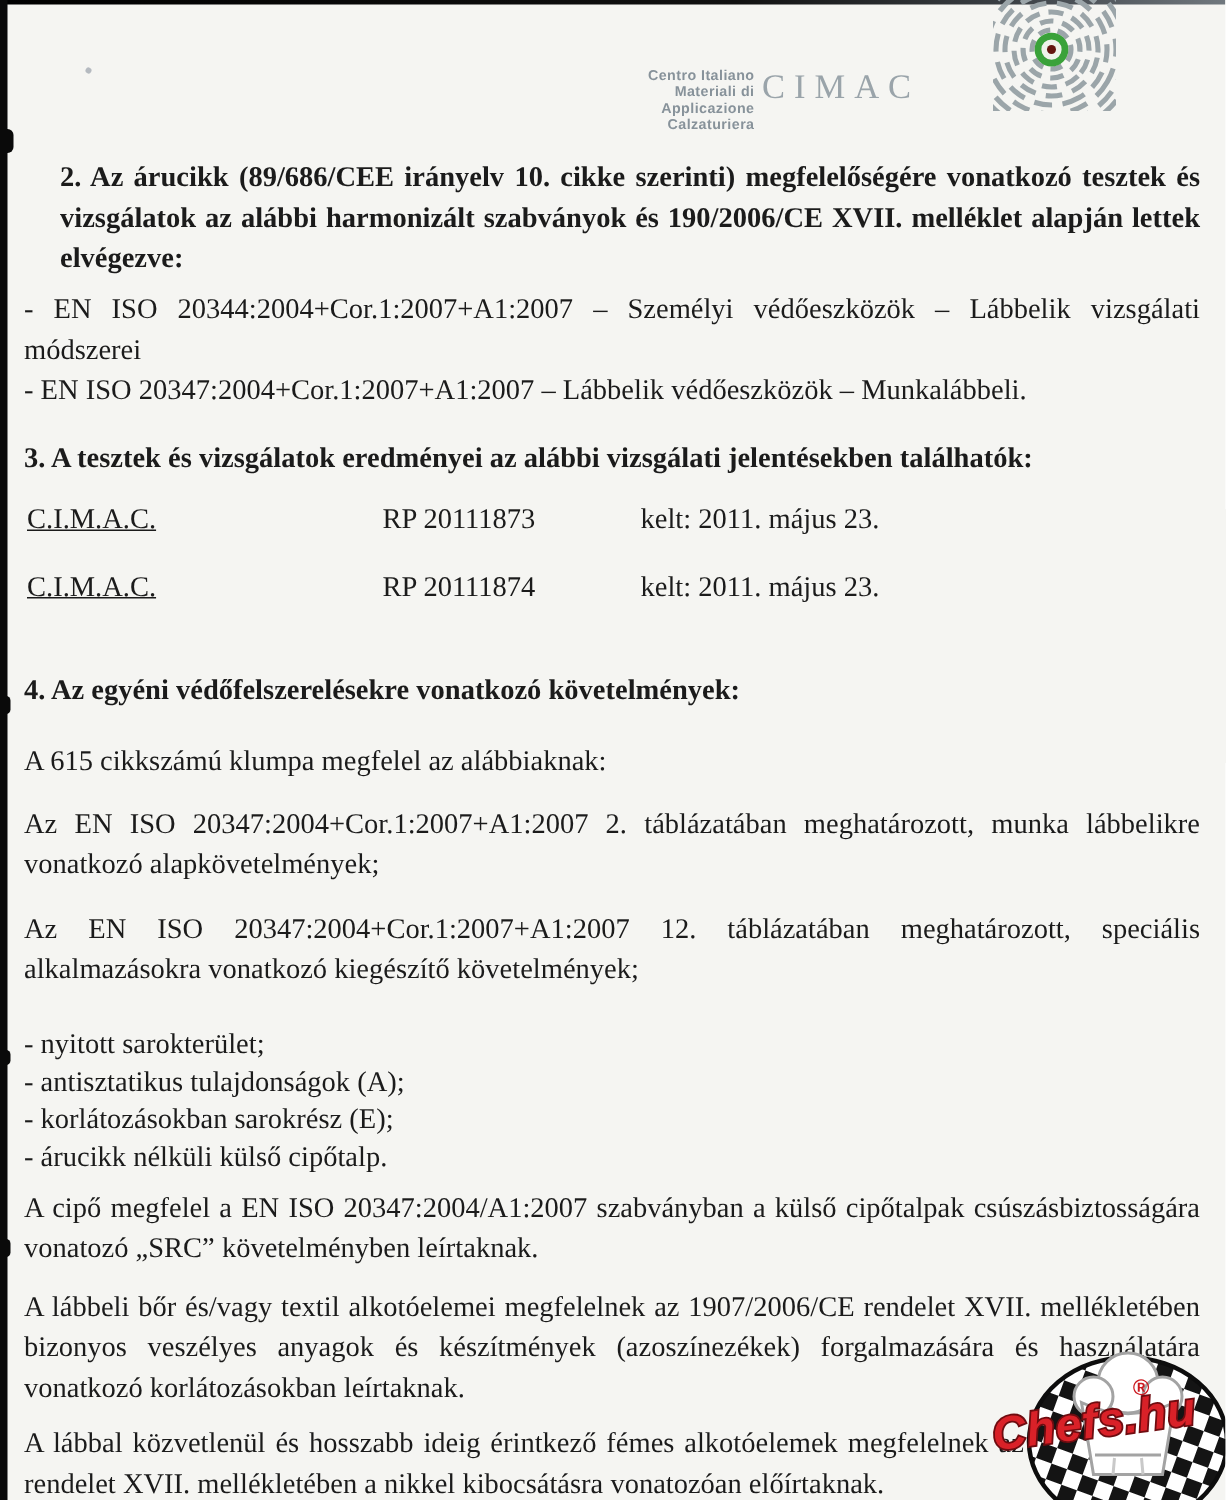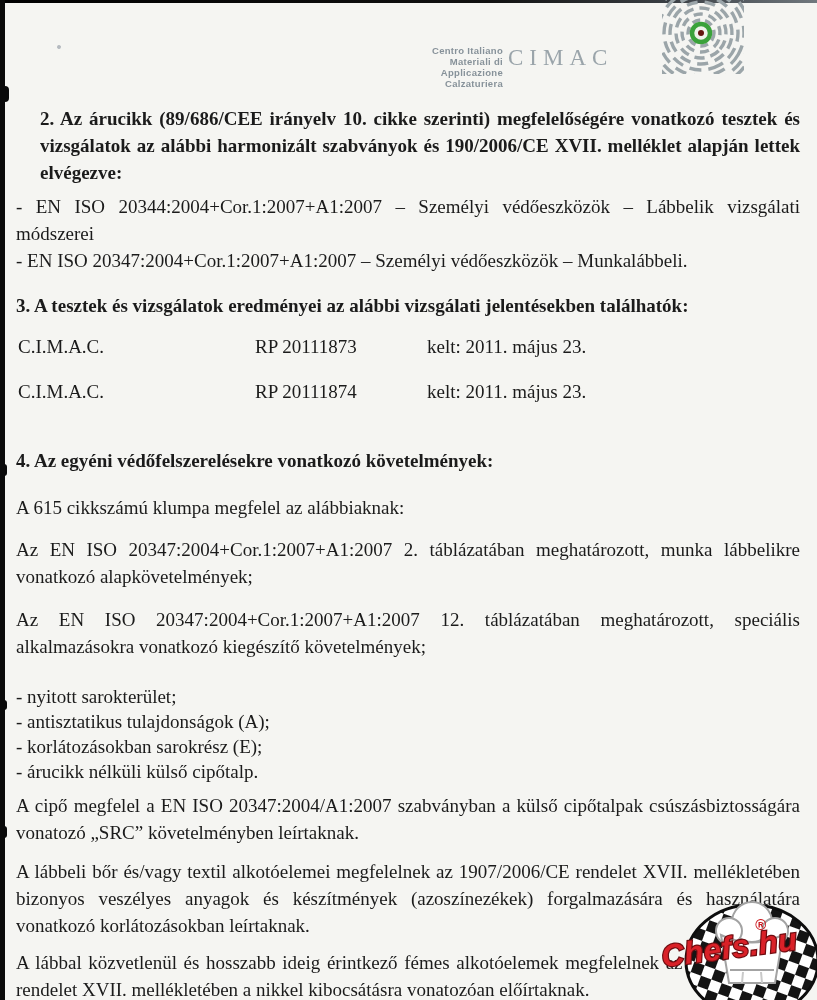--- a/index.html
+++ b/index.html
@@ -49,21 +49,21 @@
     position: absolute; left: 16px; top: 105px; width: 784px;
     font-size: 19px; line-height: 27px;
   }
   .h { font-weight: 700; text-align: justify; }
   .s2 { margin-bottom: 7px; margin-left: 24px; }
   .standards { margin-bottom: 18px; }
   .standards p { text-align: justify; }
   .s3 { margin-bottom: 14px; }
   .report-row { display: flex; margin-bottom: 18px; }
   .report-row.last { margin-bottom: 42px; }
-  .col-lab { width: 239px; padding-left: 2px; }
+  .col-lab { width: 239px; padding-left: 2px; text-decoration: underline; }
   .col-num { width: 172px; }
   .col-date { flex: 1; }
   .s4 { margin-bottom: 20px; }
   .p-item { margin-bottom: 15px; }
   .p-basic { margin-bottom: 16px; text-align: justify; }
   .p-special { margin-bottom: 19px; text-align: justify; }
   .features { line-height: 25px; margin-bottom: 8px; margin-top: 24px; }
   .p-src { margin-bottom: 12px; text-align: justify; }
   .p-reach { margin-bottom: 10px; text-align: justify; }
   .p-nickel { margin-bottom: 0; text-align: justify; }
@@ -114,21 +114,21 @@
     <circle cx="42" cy="33" r="9" fill="#eef3ea" stroke="#3aa23a" stroke-width="4.5"></circle>
     <circle cx="42" cy="33" r="3" fill="#64150f"></circle>
   </svg>
 
   <main class="content">
 
     <p class="h s2">2. Az árucikk (89/686/CEE irányelv 10. cikke szerinti) megfelelőségére vonatkozó tesztek és vizsgálatok az alábbi harmonizált szabványok és 190/2006/CE XVII. melléklet alapján lettek elvégezve:</p>
 
     <div class="standards">
       <p>- EN ISO 20344:2004+Cor.1:2007+A1:2007 – Személyi védőeszközök – Lábbelik vizsgálati módszerei</p>
-      <p>- EN ISO 20347:2004+Cor.1:2007+A1:2007 – Személyi védőeszközök – Munkalábbeli.</p>
+      <p>- EN ISO 20347:2004+Cor.1:2007+A1:2007 – Lábbelik védőeszközök – Munkalábbeli.</p>
     </div>
 
     <p class="h s3">3. A tesztek és vizsgálatok eredményei az alábbi vizsgálati jelentésekben találhatók:</p>
 
     <div class="report-row">
       <span class="col-lab">C.I.M.A.C.</span>
       <span class="col-num">RP 20111873</span>
       <span class="col-date">kelt: 2011. május 23.</span>
     </div>
     <div class="report-row last">

